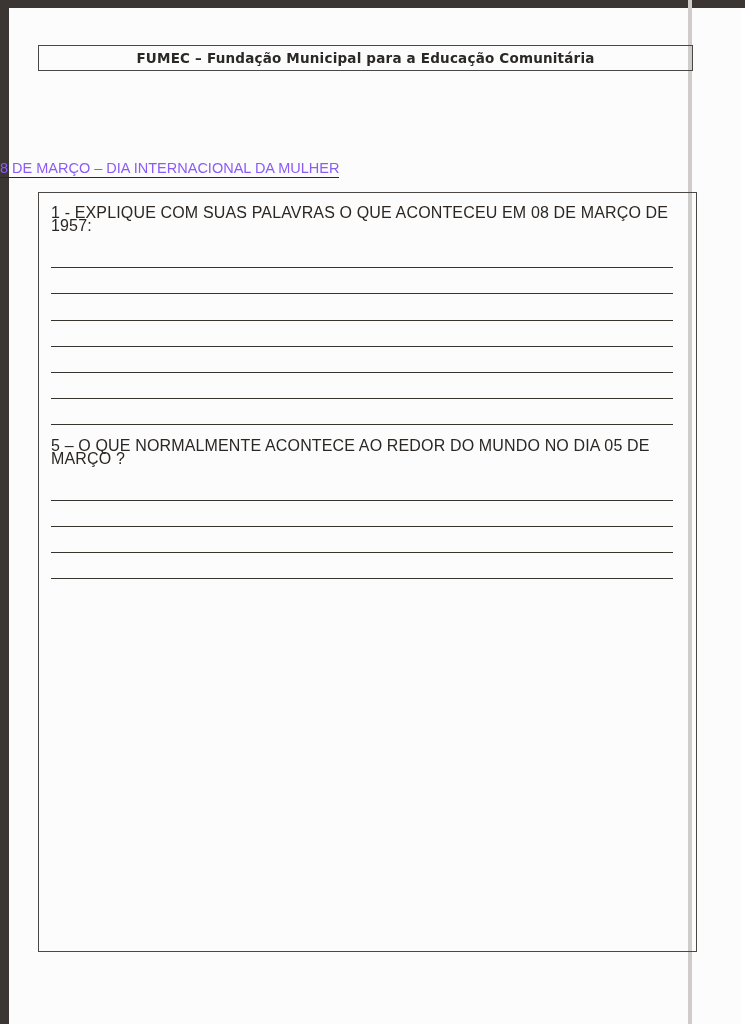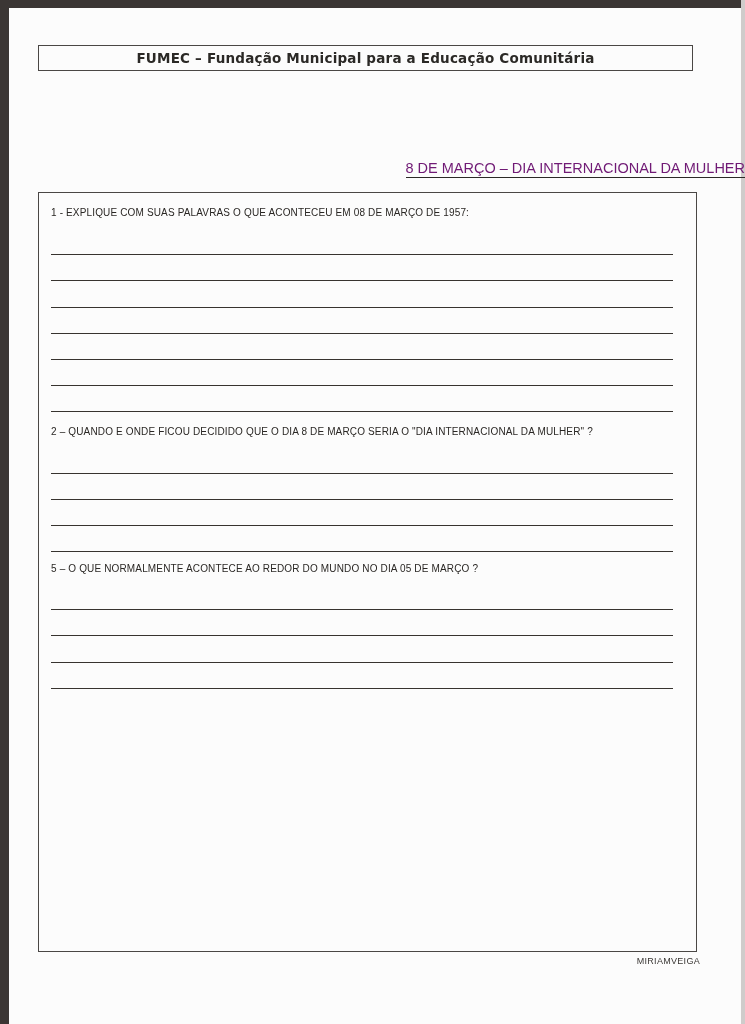--- a/index.html
+++ b/index.html
@@ -11,21 +11,21 @@
     width: 745px;
     height: 1024px;
     background: #ffffff;
     font-family: "Liberation Sans", sans-serif;
     overflow: hidden;
   }
 
   
   .scan {
     position: relative;
-    width: 745px;
+    width: 692px;
     height: 1024px;
     background: #fbfbfb;
     box-sizing: border-box;
   }
   
   .edge {
     position: absolute;
     background: #3b3634;
   }
   .edge-left   { left: 0;  top: 0;  width: 9px;  height: 1024px; }
@@ -98,23 +98,23 @@
   }
   .rule-name { width: 395px; }
   .rule-date { width: 128px; }
 
   
   .doc-title {
     position: absolute;
     left: 0;
     top: 160px;
     width: 745px;
-    text-align: right;
+    text-align: left;
     font-size: 14.5px;
-    color: #701a75;
+    color: #8b5cf6;
   }
   .doc-title span {
     border-bottom: 1.4px solid #2b2926;
     padding-bottom: 1px;
   }
 
   
   .main-box {
     position: absolute;
     left: 38px;
@@ -123,21 +123,21 @@
     height: 760px;
     border: 1.6px solid #4a4745;
     box-sizing: border-box;
     padding: 10px 12px 0 10px;
   }
 
   .question {
     margin-bottom: 0;
   }
   .q-text {
-    font-size: 10px;
+    font-size: 16px;
     line-height: 13px;
     color: #2a2724;
     letter-spacing: 0.15px;
     margin: 0 0 0 2px;
     padding-top: 3px;
   }
   .q-text.two-line { line-height: 13.5px; }
 
   .lines {
     margin-top: 9px;
@@ -198,41 +198,31 @@
           <div class="answer-line"></div>
           <div class="answer-line"></div>
           <div class="answer-line"></div>
           <div class="answer-line"></div>
           <div class="answer-line"></div>
           <div class="answer-line"></div>
           <div class="answer-line"></div>
         </div>
       </div>
 
-      <div class="question q2">
-        <p class="q-text">2 – QUANDO E ONDE FICOU DECIDIDO QUE O DIA 8 DE MARÇO SERIA O "DIA INTERNACIONAL DA MULHER" ?</p>
-        <div class="lines">
-          <div class="answer-line"></div>
-          <div class="answer-line"></div>
-          <div class="answer-line"></div>
-          <div class="answer-line"></div>
-        </div>
-      </div>
 
 
 
       <div class="question q5">
         <p class="q-text">5 – O QUE NORMALMENTE ACONTECE AO REDOR DO MUNDO NO DIA 05 DE MARÇO ?</p>
         <div class="lines">
           <div class="answer-line"></div>
           <div class="answer-line"></div>
           <div class="answer-line"></div>
           <div class="answer-line"></div>
         </div>
       </div>
 
 
     </div>
 
-    <div class="credit">MIRIAMVEIGA</div>
 
   </div>
 </div>
 
 </body></html>

